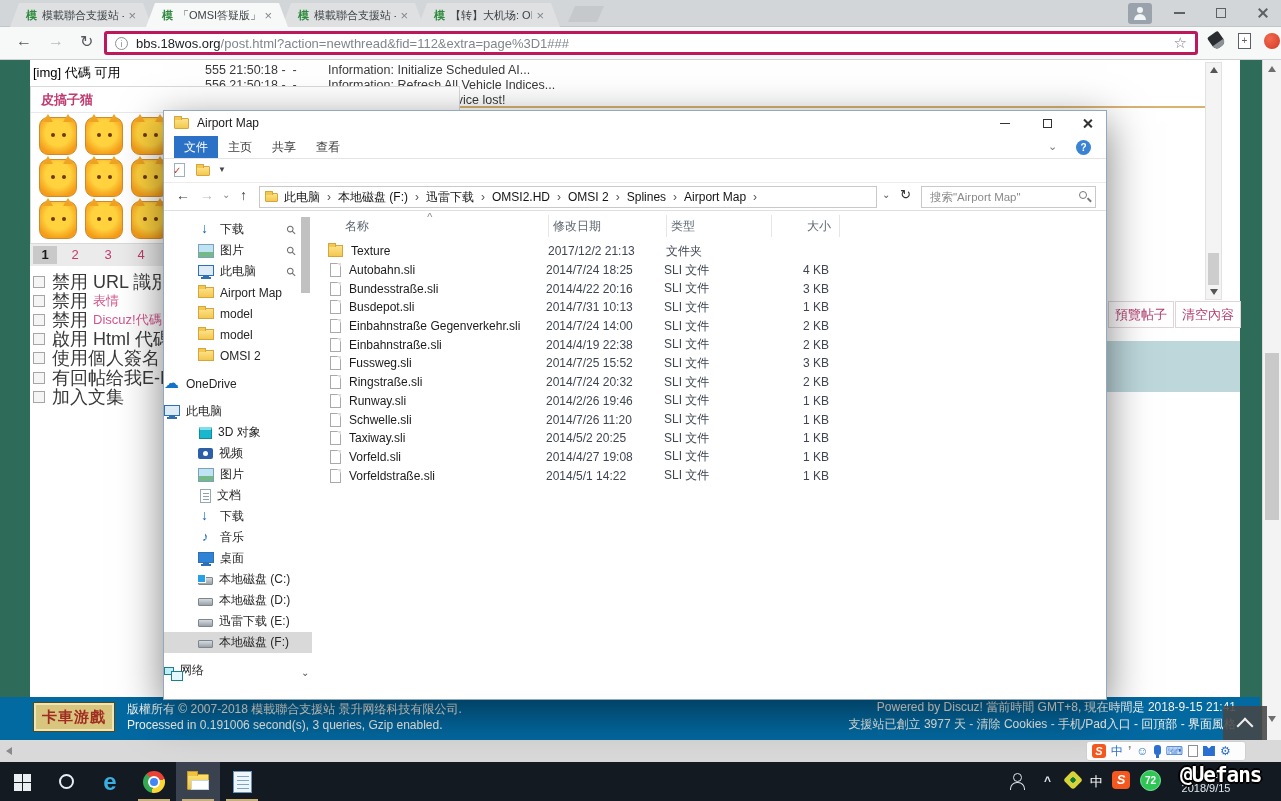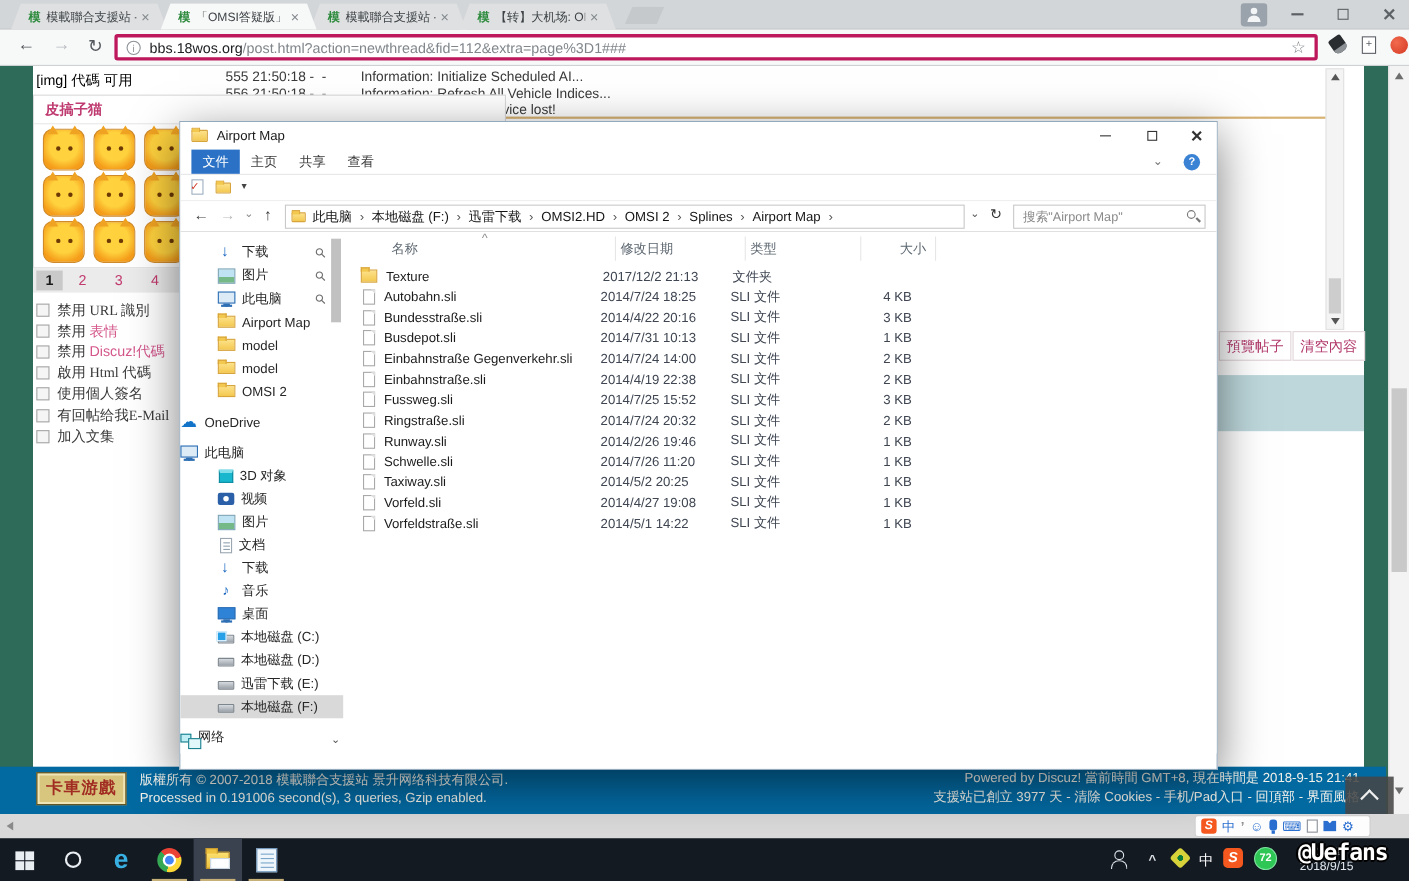--- a/index.html
+++ b/index.html
@@ -63,21 +63,21 @@
 .cat::before,.cat::after{content:"";position:absolute;top:-4px;width:0;height:0;border-left:5px solid transparent;border-right:5px solid transparent;border-bottom:8px solid #f0a322;}
 .cat::before{left:3px}.cat::after{right:3px}
 .cat i{position:absolute;left:11px;top:15px;width:4px;height:4px;border-radius:50%;background:#6d3a05;box-shadow:11px 0 #6d3a05;}
 .pgbar{position:absolute;left:30px;top:184px;width:430px;height:22px;background:#ebebeb;}
 .pg{position:absolute;top:2px;width:24px;height:18px;text-align:center;font-size:13px;line-height:18px;color:#c23a6e;}
 .pg.current{background:#c9c9c9;color:#1a1a1a;font-weight:bold;}
 .pg:nth-child(1){left:3px}.pg:nth-child(2){left:33px}.pg:nth-child(3){left:66px}.pg:nth-child(4){left:99px}
 .opts{position:absolute;left:33px;top:212px;}
 .opt{display:flex;align-items:center;height:19.2px;}
 .cb{width:12px;height:12px;border:1px solid #a5a5a5;background:#f5f5f5;margin-right:7px;flex:0 0 auto;}
-.opt-pre{font-size:13px;color:#3a3a3a;white-space:pre;font-family:Liberation Serif, serif;}
+.opt-pre{font-size:18px;color:#3a3a3a;white-space:pre;}
 .opt-link{font-size:13px;color:#d4578c;white-space:pre;}
 .ta-scroll{position:absolute;left:1205px;top:2px;width:17px;height:238px;background:#f4f4f4;border:1px solid #e2e2e2;}
 .ts-up{position:absolute;left:4px;top:4px;width:0;height:0;border-left:4px solid transparent;border-right:4px solid transparent;border-bottom:6px solid #555;}
 .ts-thumb{position:absolute;left:2px;top:190px;width:11px;height:32px;background:#cdcdcd;}
 .ts-down{position:absolute;left:4px;bottom:4px;width:0;height:0;border-left:4px solid transparent;border-right:4px solid transparent;border-top:6px solid #555;}
 .fbtn{position:absolute;top:241px;width:66px;height:27px;border:1px solid #e0d4d9;background:#fff;color:#b23a6c;font-size:13px;text-align:center;line-height:26px;}
 .fbtn1{left:1108px}.fbtn2{left:1175px}
 .blueband{position:absolute;left:1100px;top:281px;width:140px;height:51px;background:#bdd7db;}
 .totop{position:absolute;left:1223px;top:646px;width:44px;height:34px;background:rgba(70,70,70,.88);z-index:10;display:flex;align-items:center;justify-content:center;}
 .totop i{width:12px;height:12px;border-left:2px solid #eee;border-top:2px solid #eee;transform:rotate(45deg);margin-top:6px;}
@@ -165,21 +165,21 @@
 .i-doc .nic::after{content:"";position:absolute;left:2px;top:3px;width:6px;height:1px;background:#8fa0ae;box-shadow:0 3px #8fa0ae,0 6px #8fa0ae;}
 .i-drive .nic{background:linear-gradient(#d6dbe0,#9aa1a8);border:1px solid #7e868d;width:15px;height:8px;margin-top:2px;border-radius:1px;}
 .i-drive.win .nic::after{content:"";position:absolute;left:-2px;top:-4px;width:7px;height:7px;background:#28a0e8;border:1px solid #fff;}
 .i-network .nic{border:1px solid #1a7f8e;background:#bfeef4;width:10px;height:8px;margin-top:1px;}
 .i-network .nic::after{content:"";position:absolute;left:6px;top:3px;width:10px;height:8px;border:1px solid #1a7f8e;background:#e2f7fa;}
 .nav-scroll{position:absolute;left:136px;top:2px;width:11px;height:470px;}
 .ns-thumb{position:absolute;left:1px;top:4px;width:9px;height:76px;background:#c1c1c1;}
 .ns-chev{position:absolute;left:1px;top:454px;color:#555;font-size:10px;}
 .ns-chev::before{content:"⌄"}
 .filearea{position:absolute;left:150px;top:0;width:794px;height:474px;}
-.fhead{position:absolute;left:12px;top:4px;width:100%;height:22px;display:flex;padding-left:14px;font-size:12px;color:#5c6670;}
+.fhead{position:absolute;left:1px;top:4px;width:100%;height:22px;display:flex;padding-left:14px;font-size:12px;color:#5c6670;}
 .fh{border-right:1px solid #e6e6e6;padding-top:3px;}
 .fh-name{width:220px;padding-left:16px;}
 .fh-date{width:118px;padding-left:4px}.fh-type{width:105px;padding-left:4px}.fh-size{width:68px;text-align:right;padding-right:8px}
 .fh-caret{position:absolute;left:112px;top:-4px;color:#888;font-size:11px;}
 .fh-caret::before{content:"^"}
 .frows{position:absolute;left:0;top:31px;width:100%;}
 .frow{display:flex;align-items:center;height:18.7px;padding-left:14px;}
 .fic{width:15px;height:12px;position:relative;flex:0 0 auto;margin-right:8px;}
 .fi-folder .fic{background:linear-gradient(#fde28a,#f3c84f);border:1px solid #d8a43c;}
 .fi-folder .fic::before{content:"";position:absolute;top:-3px;left:-1px;width:6px;height:3px;background:#f3c84f;border:1px solid #d8a43c;border-bottom:none;}

